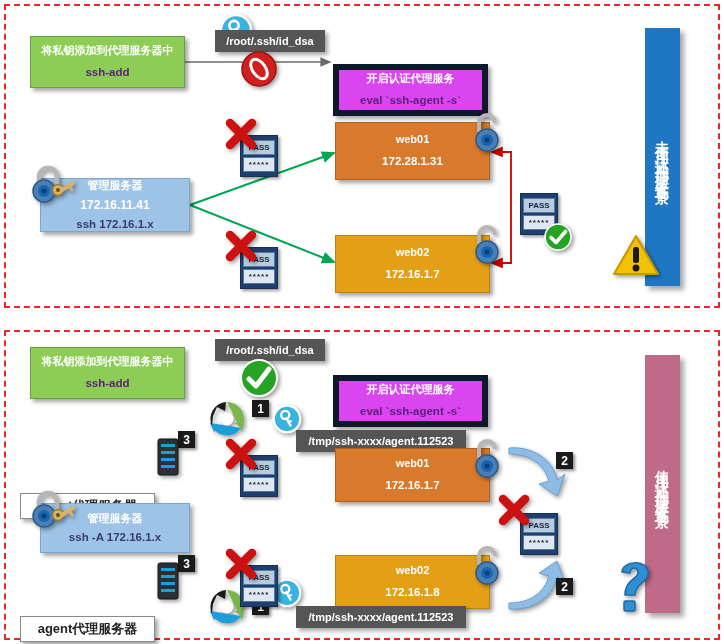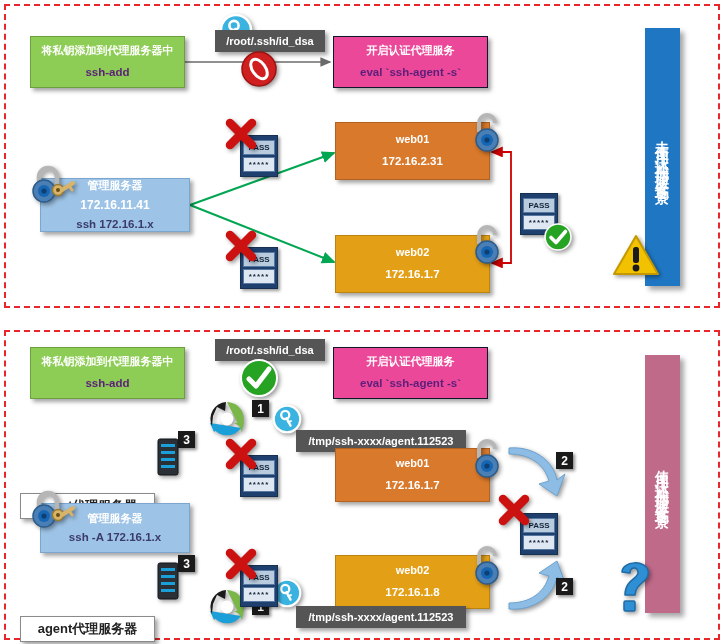--- a/index.html
+++ b/index.html
@@ -26,21 +26,21 @@
     display:flex;flex-direction:column;align-items:center;justify-content:center;
     box-shadow:3px 3px 4px rgba(0,0,0,.35);
     text-align:center;line-height:1.35;
   }
   .box .l1,.box .l2,.box .l3{display:block;white-space:nowrap;}
 
   .box-green{background:#8ecd55;border:1px solid #6d9e40;}
   .box-green .l1{color:#ffffff;font-size:11px;font-weight:bold;}
   .box-green .l2{color:#5b1f7a;font-size:11.5px;font-weight:bold;margin-top:7px;}
 
-  .box-grey{background:#ec4899;border:1px solid #0f172a;}
+  .box-grey{background:#d946ef;border:6px solid #0f172a;margin-top:28px;}
   .box-grey .l1{color:#ffffff;font-size:11px;font-weight:bold;}
   .box-grey .l2{color:#5b1f7a;font-size:11.5px;font-weight:bold;margin-top:7px;}
 
   .box-blue{background:#9dc3e6;border:1px solid #7ba7cf;text-align:right;}
   .box-blue .l1{color:#ffffff;font-size:11px;font-weight:bold;}
   .box-blue .l2{color:#ffffff;font-size:12px;font-weight:bold;margin-top:4px;}
   .box-blue .l3{color:#3b3b6b;font-size:11.5px;font-weight:bold;margin-top:4px;}
 
   .box-orange{background:#d9792b;border:1px solid #b3621f;}
   .box-orange .l1{color:#ffffff;font-size:11px;font-weight:bold;}
@@ -192,21 +192,21 @@
       <circle cx="18" cy="28" r="2.6" fill="#0d3f72"></circle>
       <circle cx="32" cy="27" r="5.5" fill="#d8b36a" stroke="#9c7a2e" stroke-width="1.4"></circle>
       <circle cx="32" cy="27" r="2" fill="#6b4f13"></circle>
       <path d="M36,27 L47,20" stroke="#d8b36a" stroke-width="4" stroke-linecap="round"></path>
       <path d="M44,24 L46,27" stroke="#d8b36a" stroke-width="3" stroke-linecap="round"></path>
     </svg>
   </div>
 
   <div class="box box-orange" style="left:335px;top:122px;width:155px;height:58px;">
     <span class="l1">web01</span>
-    <span class="l2">172.16.2.31</span>
+    <span class="l2">172.28.1.31</span>
   </div>
   <div class="ico" style="left:470px;top:110px;">
     <svg class="sh" width="34" height="44" viewBox="0 0 34 44">
       <path d="M9,22 L9,13 a8,8 0 0 1 16,0" fill="none" stroke="#b6b6b6" stroke-width="4"></path>
       <circle cx="17" cy="30" r="11" fill="#4a7fb5" stroke="#2e5c8a" stroke-width="1.5"></circle>
       <circle cx="17" cy="30" r="6" fill="#1766b3"></circle>
       <circle cx="17" cy="30" r="2.6" fill="#0d3f72"></circle>
     </svg>
   </div>
 

